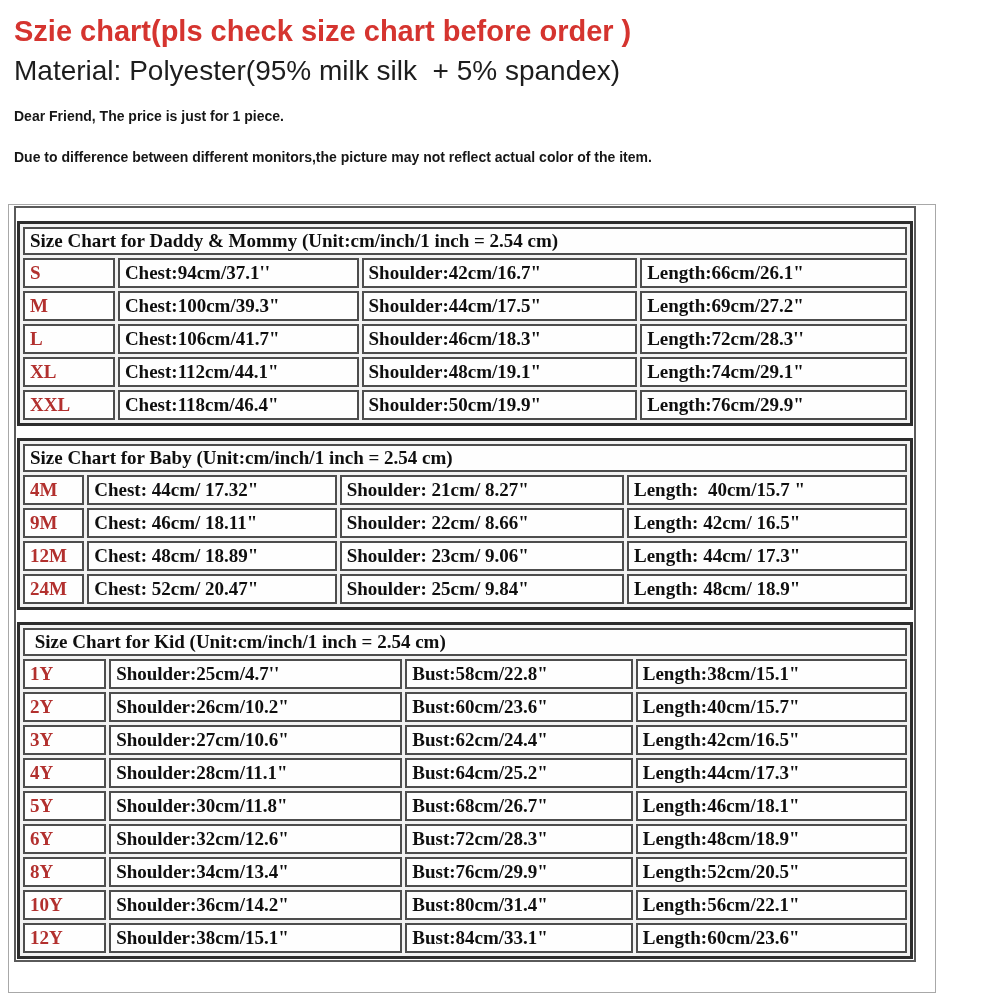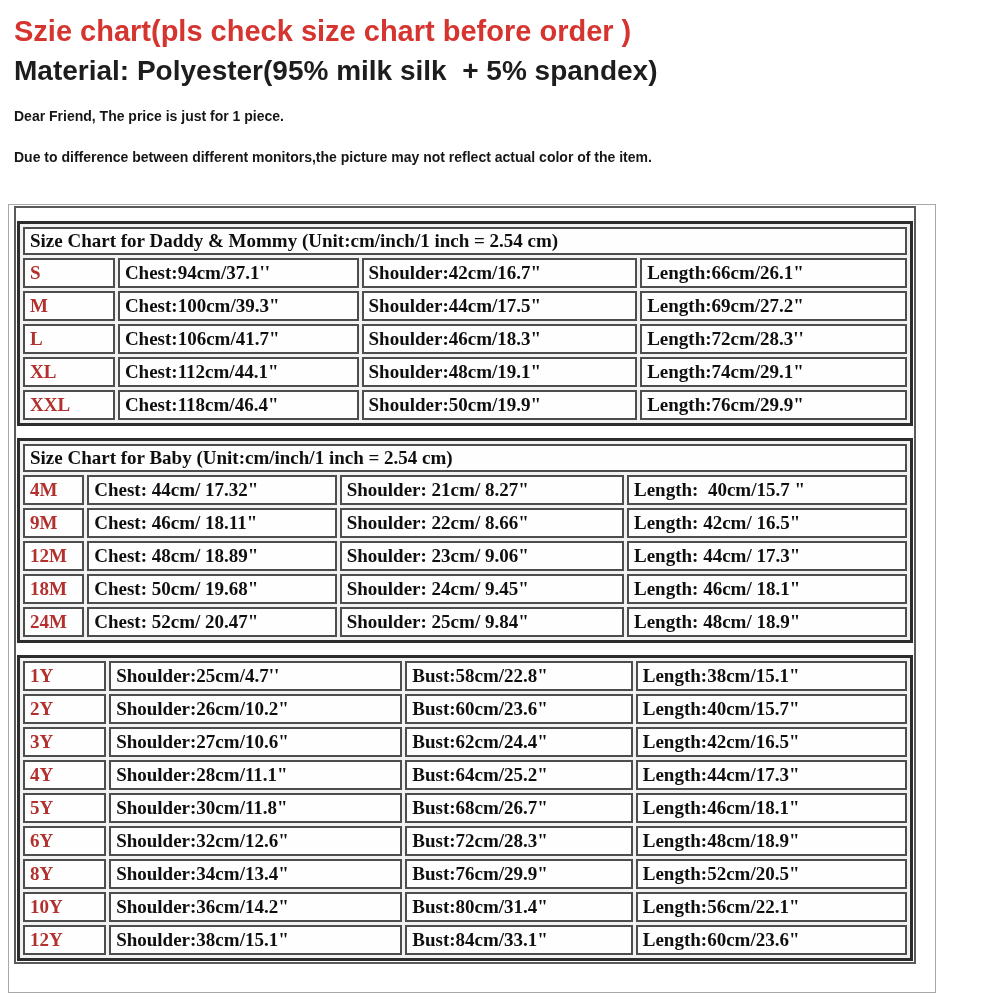--- a/index.html
+++ b/index.html
@@ -1,19 +1,19 @@
 <!DOCTYPE html>
 <html><head>
 <meta charset="utf-8">
 <style>
   html,body{margin:0;padding:0;background:#ffffff;}
   .page{position:relative;width:1000px;height:1000px;background:#ffffff;overflow:hidden;
         font-family:"Liberation Sans",sans-serif;color:#191919;}
   .page-title{margin:14px 0 0 14px;font-size:29px;line-height:34px;font-weight:bold;color:#d5342f;white-space:pre;}
-  .material{margin:6px 0 0 14px;font-size:28px;line-height:34px;font-weight:bold;color:#1d1d1d;white-space:pre;}
+  .material{margin:6px 0 0 14px;font-size:28px;line-height:34px;font-weight:normal;color:#1d1d1d;white-space:pre;}
   .note{margin:19px 0 0 14px;font-size:14px;line-height:22px;font-weight:bold;color:#161616;white-space:pre;}
   .note.first{margin-top:17px;}
   .tables-outer{position:absolute;left:8px;top:204px;width:928px;height:789px;
                 border:1px solid #a8a8a8;background:#ffffff;box-sizing:border-box;}
   .tables-wrap{position:absolute;left:5px;top:1px;width:902px;border:2px solid #5a5a5a;
                background:#ffffff;box-sizing:border-box;padding:1px;}
   table.size-table{width:100%;border-collapse:separate;border-spacing:3px;border:3px solid #2d2d2d;
                    background:#f2f2f2;margin:12px 0 2px 0;table-layout:fixed;}
   table.size-table:last-child{margin-bottom:0;}
   td{border:2px solid #4d4d4d;background:#fefefe;height:26px;
@@ -109,42 +109,39 @@
           <td>Shoulder: 22cm/ 8.66"</td>
           <td>Length: 42cm/ 16.5"</td>
         </tr>
         <tr>
           <td class="size-cell">12M</td>
           <td>Chest: 48cm/ 18.89"</td>
           <td>Shoulder: 23cm/ 9.06"</td>
           <td>Length: 44cm/ 17.3"</td>
         </tr>
         <tr>
-          <td class="size-cell">18M</td>
-          <td>Chest: 50cm/ 19.68"</td>
-          <td>Shoulder: 24cm/ 9.45"</td>
-          <td>Length: 46cm/ 18.1"</td>
-        </tr>
-        <tr>
           <td class="size-cell">24M</td>
           <td>Chest: 52cm/ 20.47"</td>
           <td>Shoulder: 25cm/ 9.84"</td>
           <td>Length: 48cm/ 18.9"</td>
         </tr>
       </tbody>
         </table>
 
       <table class="size-table t-kid">
         <colgroup>
             <col>
             <col>
             <col>
             <col>
           </colgroup>
         <tbody>
+            <tr>
+          <td class="table-title-cell" colspan="4"> Size Chart for Kid (Unit:cm/inch/1 inch = 2.54 cm)</td>
+        </tr>
         <tr>
           <td class="size-cell">1Y</td>
           <td>Shoulder:25cm/4.7''</td>
           <td>Bust:58cm/22.8"</td>
           <td>Length:38cm/15.1"</td>
         </tr>
         <tr>
           <td class="size-cell">2Y</td>
           <td>Shoulder:26cm/10.2"</td>
           <td>Bust:60cm/23.6"</td>

